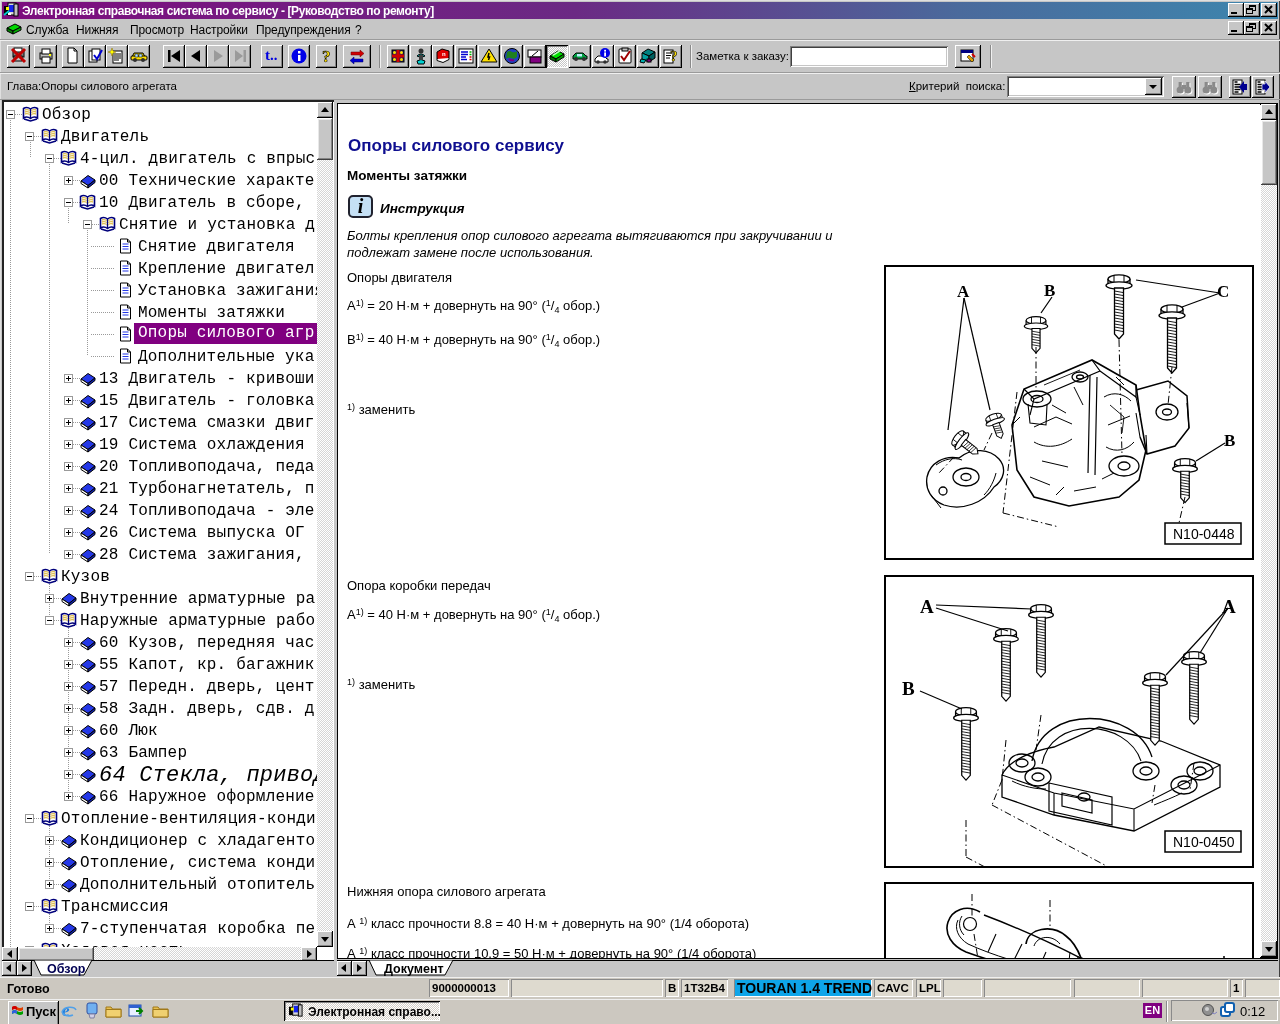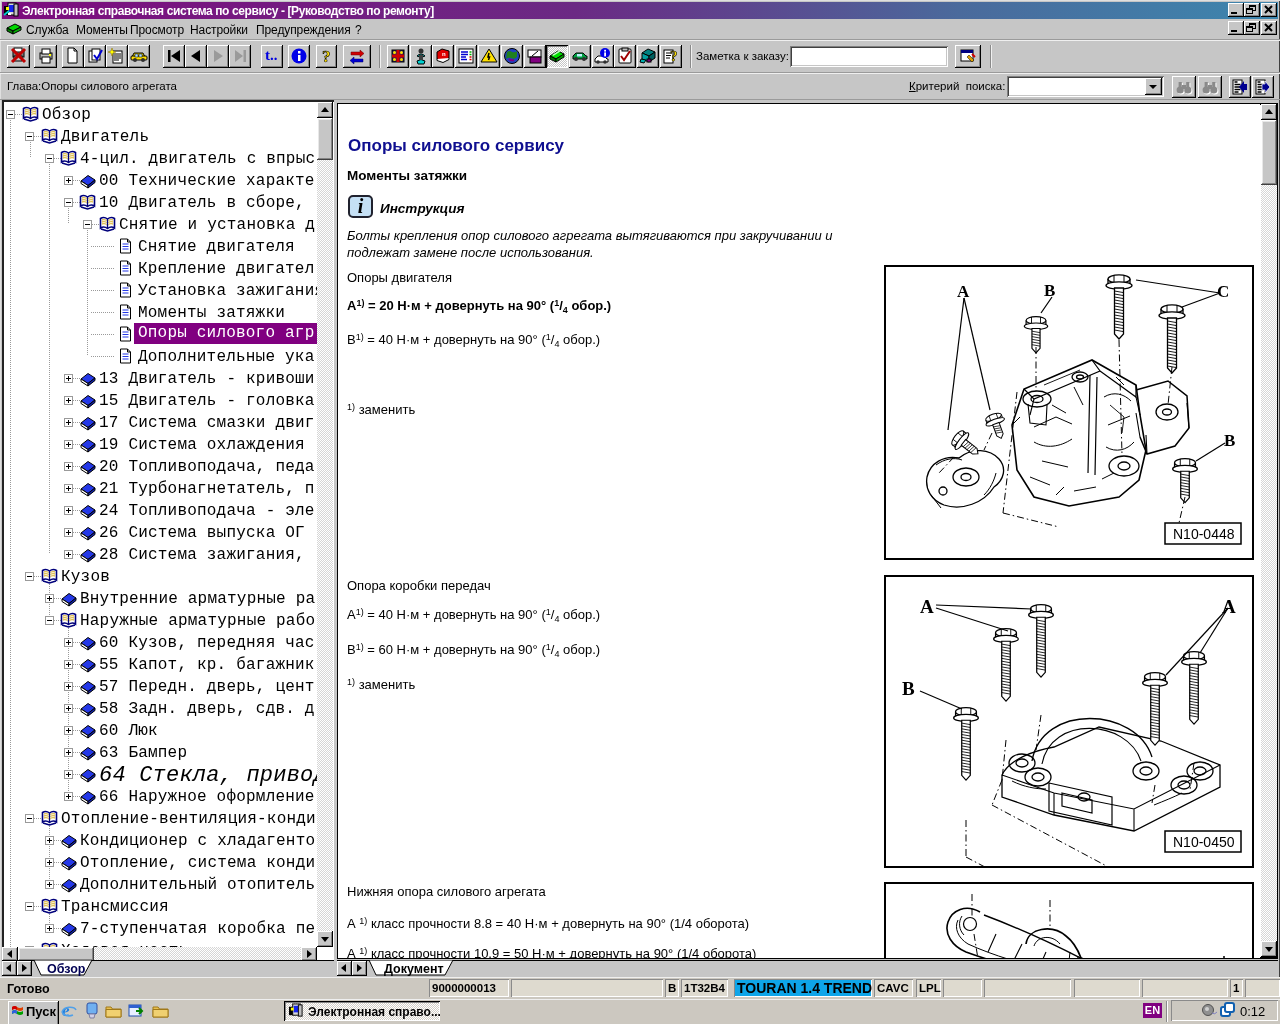--- a/index.html
+++ b/index.html
@@ -37,21 +37,21 @@
       <path d="M4 3 L11 10 M11 3 L4 10" stroke="#000" stroke-width="2"></path>
     </svg>
   </div>
 <div class="a" style="left:2px;top:19px;width:1276px;height:19px;background:#c6c6c6;"></div>
 <svg class="a" style="left:6px;top:22px" width="16" height="14" viewBox="0 0 16 14">
     <polygon points="1,6 9,2 15,5 7,9" fill="#00d800" stroke="#000" stroke-width="1"></polygon>
     <polygon points="1,6 7,9 7,12 1,9" fill="#008000" stroke="#000" stroke-width="1"></polygon>
     <polygon points="7,9 15,5 15,8 7,12" fill="#00b000" stroke="#000" stroke-width="1"></polygon>
   </svg>
 <div class="a" style="left:26px;top:24px;width:120px;height:13px;font-size:12px;line-height:13px;color:#000;width:auto;letter-spacing:-0.1px;">Служба</div>
-<div class="a" style="left:76px;top:24px;width:120px;height:13px;font-size:12px;line-height:13px;color:#000;width:auto;letter-spacing:-0.1px;">Моменты</div>
+<div class="a" style="left:76px;top:24px;width:120px;height:13px;font-size:12px;line-height:13px;color:#000;width:auto;letter-spacing:-0.1px;">Нижняя</div>
 <div class="a" style="left:130px;top:24px;width:120px;height:13px;font-size:12px;line-height:13px;color:#000;width:auto;letter-spacing:-0.1px;">Просмотр</div>
 <div class="a" style="left:190px;top:24px;width:120px;height:13px;font-size:12px;line-height:13px;color:#000;width:auto;letter-spacing:-0.1px;">Настройки</div>
 <div class="a" style="left:256px;top:24px;width:120px;height:13px;font-size:12px;line-height:13px;color:#000;width:auto;letter-spacing:-0.1px;">Предупреждения</div>
 <div class="a" style="left:355px;top:24px;width:120px;height:13px;font-size:12px;line-height:13px;color:#000;width:auto;letter-spacing:-0.1px;">?</div>
 <div class="a raised" style="left:1228px;top:21px;width:16px;height:14px;">
     <div class="a" style="left:3px;top:9px;width:6px;height:2px;background:#000"></div>
   </div>
 <div class="a raised" style="left:1244px;top:21px;width:16px;height:14px;">
     <div class="a" style="left:5px;top:2px;width:7px;height:6px;border:1px solid #000;border-top-width:2px"></div>
     <div class="a" style="left:2px;top:5px;width:7px;height:6px;border:1px solid #000;border-top-width:2px;background:#c6c6c6"></div>
@@ -758,26 +758,25 @@
 <div class="a" style="left:338px;top:104px;width:922px;height:854px;overflow:hidden;background:#fff;color:#000;">
     <div class="a" style="left:10px;top:32px;font-size:17px;font-weight:bold;font-style:normal;color:#0f0f90;line-height:20px;white-space:pre;">Опоры силового сервису</div>
     <div class="a" style="left:9px;top:64px;font-size:13.5px;font-weight:bold;font-style:normal;color:#000;line-height:16px;white-space:pre;">Моменты затяжки</div>
     <div class="a" style="left:10px;top:91px;width:25px;height:23px;background:#c5e0f5;border:2px solid #20222e;border-radius:5px;">
       <div style="font-family:'Liberation Serif',serif;font-style:italic;font-weight:bold;font-size:20px;line-height:19px;text-align:center;">i</div>
     </div>
     <div class="a" style="left:42px;top:97px;font-size:13.5px;font-weight:bold;font-style:italic;color:#000;line-height:16px;white-space:pre;">Инструкция</div>
     <div class="a" style="left:9px;top:123px;font-size:13px;font-weight:normal;font-style:italic;color:#000;line-height:17px;white-space:pre;">Болты крепления опор силового агрегата вытягиваются при закручивании и</div>
     <div class="a" style="left:9px;top:140px;font-size:13px;font-weight:normal;font-style:italic;color:#000;line-height:17px;white-space:pre;">подлежат замене после использования.</div>
     <div class="a" style="left:9px;top:166px;font-size:13px;font-weight:normal;font-style:normal;color:#000;line-height:16px;white-space:pre;">Опоры двигателя</div>
-    <div class="a" style="left:9px;top:191px;font-size:13px;font-weight:bold;font-style:normal;color:#000;line-height:16px;white-space:pre;">A<sup style="font-size:9px;vertical-align:4px;">1)</sup> = 20 Н·м + довернуть на 90° (<sup style="font-size:9px;vertical-align:4px;">1</sup>/<sub style="font-size:9px;vertical-align:-3px;">4</sub> обор.)</div>
+    <div class="a" style="left:9px;top:191px;font-size:13px;font-weight:normal;font-style:normal;color:#000;line-height:16px;white-space:pre;">A<sup style="font-size:9px;vertical-align:4px;">1)</sup> = 20 Н·м + довернуть на 90° (<sup style="font-size:9px;vertical-align:4px;">1</sup>/<sub style="font-size:9px;vertical-align:-3px;">4</sub> обор.)</div>
     <div class="a" style="left:9px;top:225px;font-size:13px;font-weight:normal;font-style:normal;color:#000;line-height:16px;white-space:pre;">B<sup style="font-size:9px;vertical-align:4px;">1)</sup> = 40 Н·м + довернуть на 90° (<sup style="font-size:9px;vertical-align:4px;">1</sup>/<sub style="font-size:9px;vertical-align:-3px;">4</sub> обор.)</div>
     <div class="a" style="left:9px;top:295px;font-size:13px;font-weight:normal;font-style:normal;color:#000;line-height:16px;white-space:pre;"><sup style="font-size:9px;vertical-align:4px;">1)</sup> заменить</div>
     <div class="a" style="left:9px;top:474px;font-size:13px;font-weight:normal;font-style:normal;color:#000;line-height:16px;white-space:pre;">Опора коробки передач</div>
     <div class="a" style="left:9px;top:500px;font-size:13px;font-weight:normal;font-style:normal;color:#000;line-height:16px;white-space:pre;">A<sup style="font-size:9px;vertical-align:4px;">1)</sup> = 40 Н·м + довернуть на 90° (<sup style="font-size:9px;vertical-align:4px;">1</sup>/<sub style="font-size:9px;vertical-align:-3px;">4</sub> обор.)</div>
-    <div class="a" style="left:9px;top:535px;font-size:13px;font-weight:normal;font-style:normal;color:#000;line-height:16px;white-space:pre;">B<sup style="font-size:9px;vertical-align:4px;">1)</sup> = 60 Н·м + довернуть на 90° (<sup style="font-size:9px;vertical-align:4px;">1</sup>/<sub style="font-size:9px;vertical-align:-3px;">4</sub> обор.)</div>
     <div class="a" style="left:9px;top:570px;font-size:13px;font-weight:normal;font-style:normal;color:#000;line-height:16px;white-space:pre;"><sup style="font-size:9px;vertical-align:4px;">1)</sup> заменить</div>
     <div class="a" style="left:9px;top:780px;font-size:13px;font-weight:normal;font-style:normal;color:#000;line-height:16px;white-space:pre;">Нижняя опора силового агрегата</div>
     <div class="a" style="left:9px;top:809px;font-size:13px;font-weight:normal;font-style:normal;color:#000;line-height:16px;white-space:pre;">А <sup style="font-size:9px;vertical-align:4px;">1)</sup> класс прочности 8.8 = 40 Н·м + довернуть на 90° (1/4 оборота)</div>
     <div class="a" style="left:9px;top:839px;font-size:13px;font-weight:normal;font-style:normal;color:#000;line-height:16px;white-space:pre;">А <sup style="font-size:9px;vertical-align:4px;">1)</sup> класс прочности 10,9 = 50 Н·м + довернуть на 90° (1/4 оборота)</div>
     <svg class="a" style="left:546px;top:161px" width="370" height="295" viewBox="0 0 370 295">
       <rect x="1" y="1" width="368" height="293" fill="#fff" stroke="#000" stroke-width="2"></rect>
       <g fill="none" stroke="#000" stroke-width="1.3">
         <path d="M128,160 L140,124 L208,95 L252,120 L256,150 L262,185 L255,215 L235,232 L185,241 L150,232 L133,205 Z" stroke-width="1.6"></path>
         <path d="M140,124 L150,134 L216,106 L208,95 M216,106 L252,132 L252,120" stroke-width="1.2"></path>
         <path d="M150,134 L146,150 M252,132 L256,150" stroke-width="1.1"></path>

